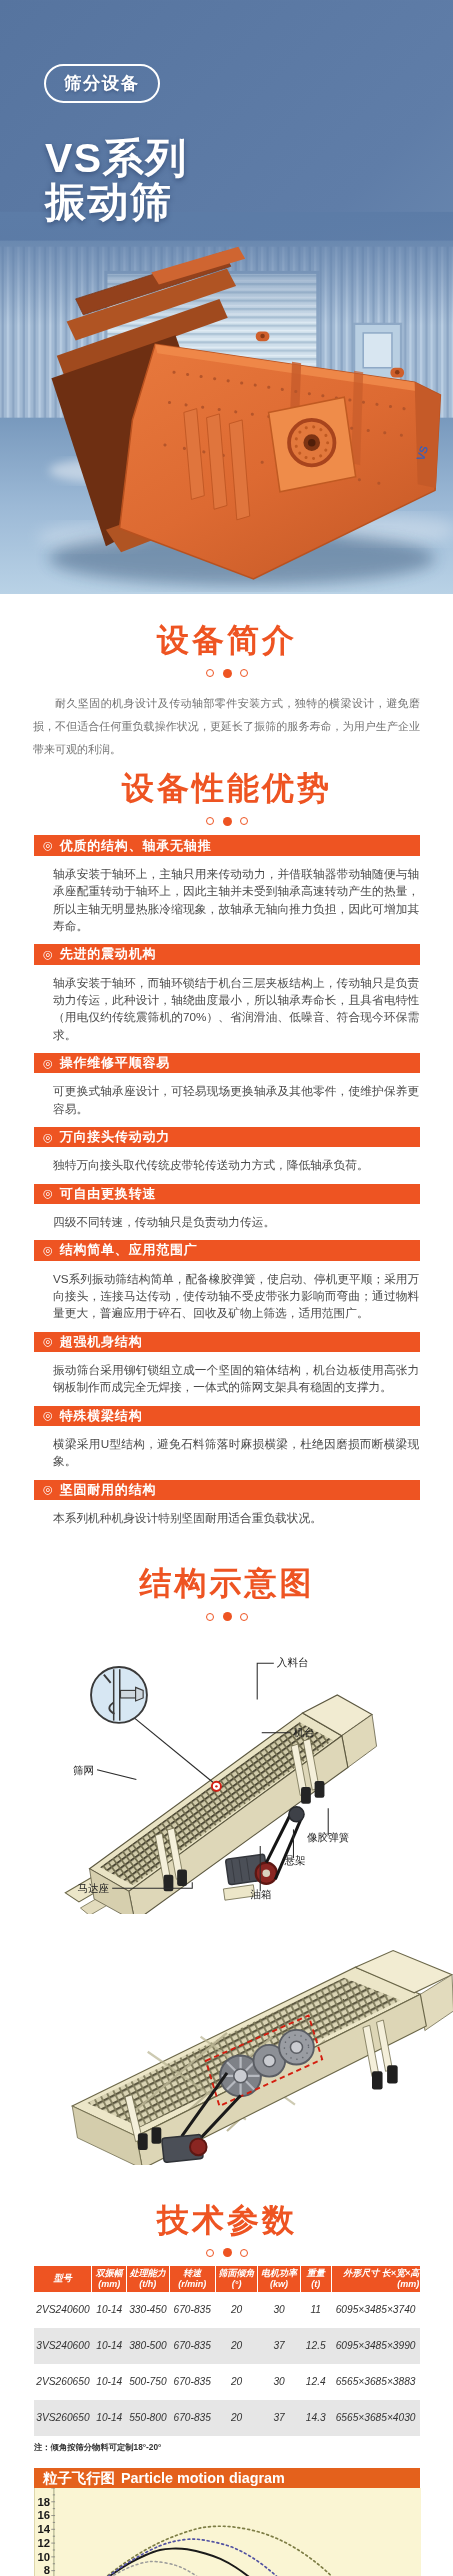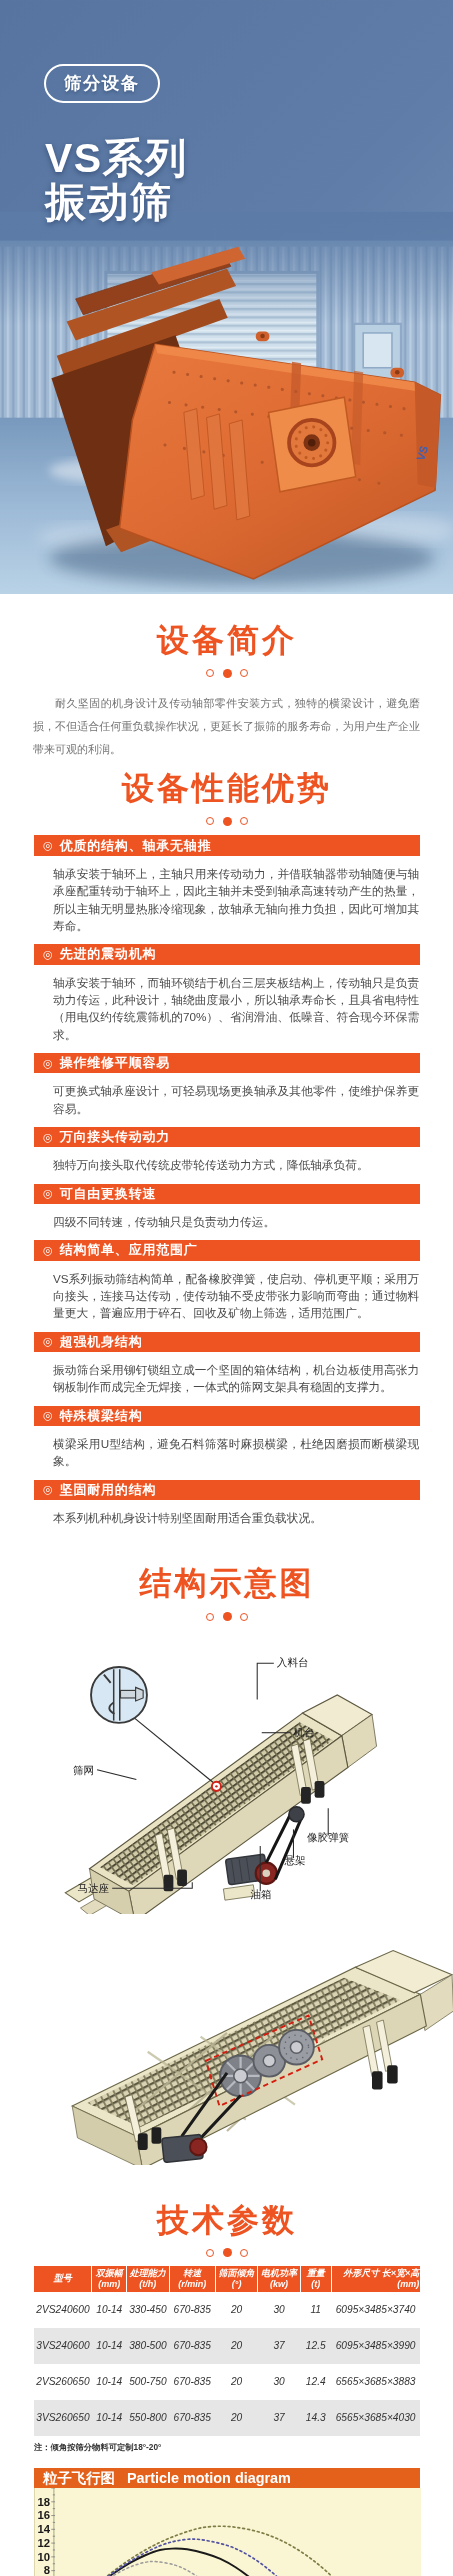--- a/index.html
+++ b/index.html
@@ -34,21 +34,21 @@
   .tbl-wrap{margin:7.6px 34px 0;}
   table.spec{width:386px;border-collapse:collapse;table-layout:fixed;font-style:italic;}
   table.spec thead th{background:var(--accent);color:#fff;font-size:9px;font-weight:bold;
     line-height:1.2;padding:2.3px 0.8px;border-right:1.5px solid #fff;vertical-align:middle;}
   table.spec thead th:last-child{border-right:none;text-align:right;}
   table.spec td{height:36px;text-align:center;font-size:10.2px;color:#333;padding:0 0.8px;}
   table.spec tbody tr:nth-child(even) td{background:#e6e6e6;}
   .tbl-note{margin:6px 34px 0;font-size:8.3px;font-weight:bold;color:#333;}
   
   .chart-head{margin:15px 34px 0;height:20.4px;background:#e4611c;color:#fff;display:flex;
-    align-items:center;padding-left:9px;font-size:14.4px;font-weight:bold;gap:12px;}
+    align-items:center;padding-left:9px;font-size:14.4px;font-weight:bold;gap:6px;}
   .chart-head .en{font-size:14.4px;letter-spacing:0;}
   .chart-body{margin:0 34px;background:#faf5d3;border:0.8px solid #ded7ab;border-top:none;}
 </style>
 </head>
 <body>
 
 <div id="page">
 
   <div class="hero">
     <svg width="454" height="594" viewBox="0 0 600 785">

